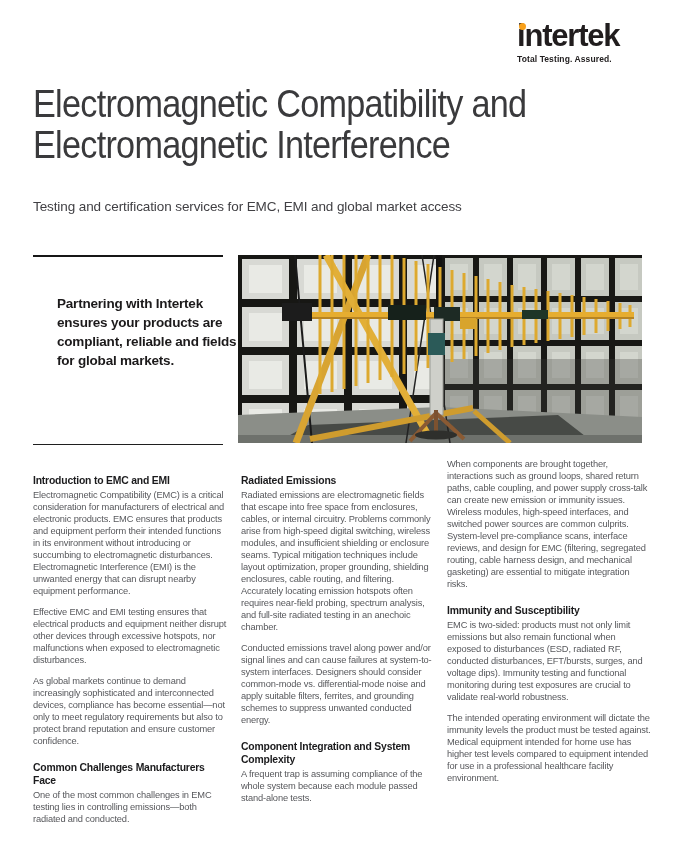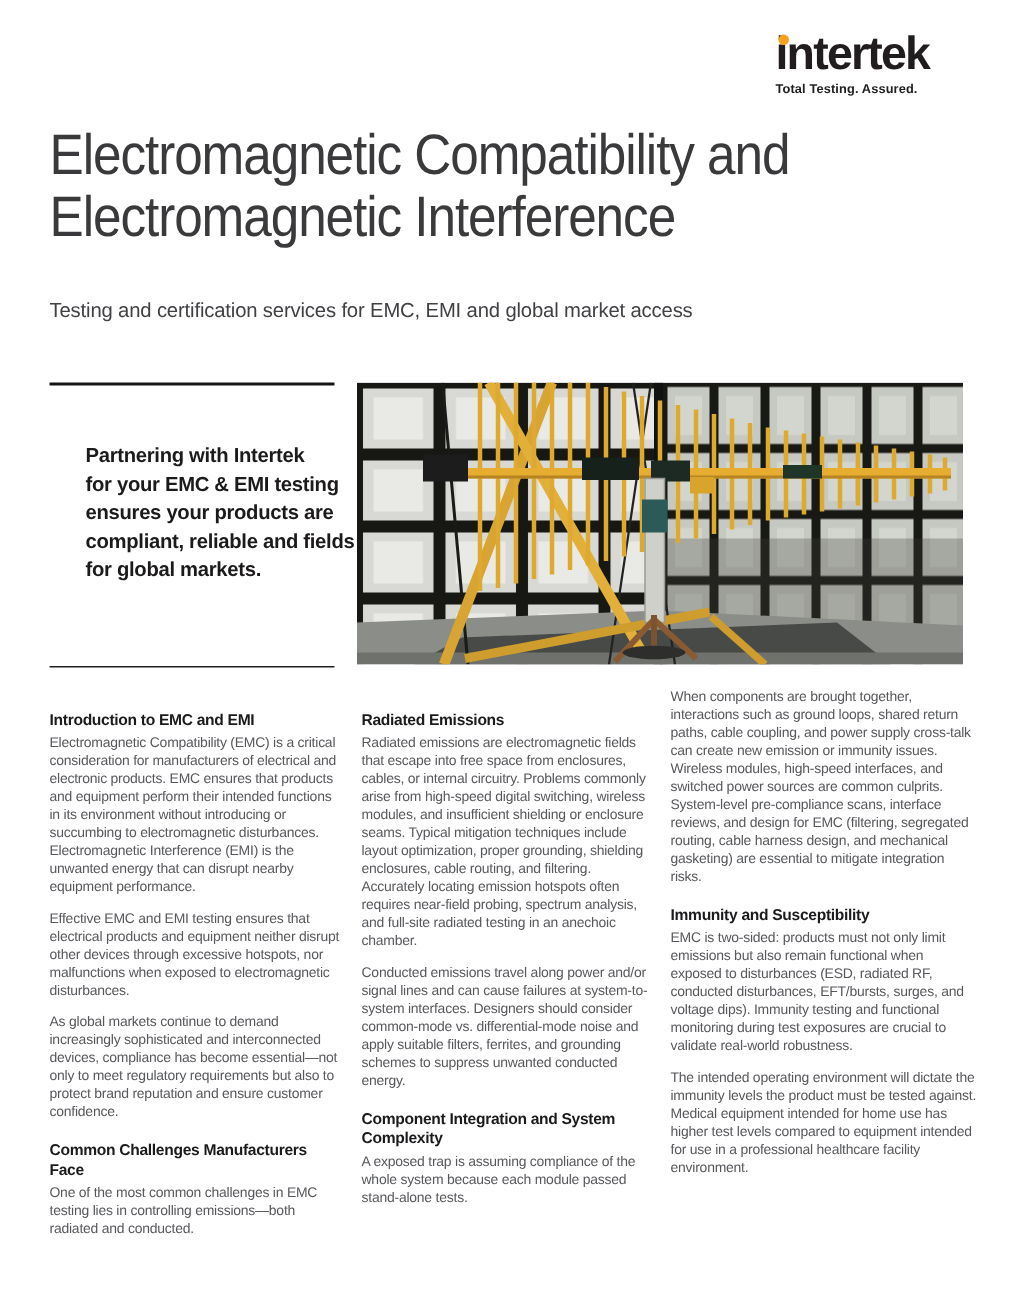--- a/index.html
+++ b/index.html
@@ -73,21 +73,20 @@
 
   <div class="title">
     <div>Electromagnetic Compatibility and</div>
     <div>Electromagnetic Interference</div>
   </div>
   <div class="subtitle">Testing and certification services for EMC, EMI and global market access</div>
 
   <div class="sidebar-rule"></div>
   <div class="sidebar-callout">
     <div>Partnering with Intertek</div>
-    <div>for your EMC &amp; EMI testing</div>
     <div>ensures your products are</div>
     <div>compliant, reliable and fields</div>
     <div>for global markets.</div>
   </div>
 
   <figure class="photo" aria-label="Yellow log-periodic antenna on a mast inside an anechoic EMC test chamber">
     <svg width="404" height="188" viewBox="0 0 404 188" aria-hidden="true">
       <defs>
         <pattern id="wallL" width="55" height="48" patternUnits="userSpaceOnUse">
           <rect width="55" height="48" fill="#171714"></rect>
@@ -148,21 +147,21 @@
     <p>As global markets continue to demand increasingly sophisticated and interconnected devices, compliance has become essential—not only to meet regulatory requirements but also to protect brand reputation and ensure customer confidence.</p>
     <h3>Common Challenges Manufacturers Face</h3>
     <p>One of the most common challenges in EMC testing lies in controlling emissions—both radiated and conducted.</p>
   </div>
 
   <div class="col col-2">
     <h3>Radiated Emissions</h3>
     <p>Radiated emissions are electromagnetic fields that escape into free space from enclosures, cables, or internal circuitry. Problems commonly arise from high-speed digital switching, wireless modules, and insufficient shielding or enclosure seams. Typical mitigation techniques include layout optimization, proper grounding, shielding enclosures, cable routing, and filtering. Accurately locating emission hotspots often requires near-field probing, spectrum analysis, and full-site radiated testing in an anechoic chamber.</p>
     <p>Conducted emissions travel along power and/or signal lines and can cause failures at system-to-system interfaces. Designers should consider common-mode vs. differential-mode noise and apply suitable filters, ferrites, and grounding schemes to suppress unwanted conducted energy.</p>
     <h3>Component Integration and System Complexity</h3>
-    <p>A exposed trap is assuming compliance of the whole system because each module passed stand-alone tests.</p>
+    <p>A frequent trap is assuming compliance of the whole system because each module passed stand-alone tests.</p>
   </div>
 
   <div class="col col-3">
     <p>When components are brought together, interactions such as ground loops, shared return paths, cable coupling, and power supply cross-talk can create new emission or immunity issues. Wireless modules, high-speed interfaces, and switched power sources are common culprits. System-level pre-compliance scans, interface reviews, and design for EMC (filtering, segregated routing, cable harness design, and mechanical gasketing) are essential to mitigate integration risks.</p>
     <h3>Immunity and Susceptibility</h3>
     <p>EMC is two-sided: products must not only limit emissions but also remain functional when exposed to disturbances (ESD, radiated RF, conducted disturbances, EFT/bursts, surges, and voltage dips). Immunity testing and functional monitoring during test exposures are crucial to validate real-world robustness.</p>
     <p>The intended operating environment will dictate the immunity levels the product must be tested against. Medical equipment intended for home use has higher test levels compared to equipment intended for use in a professional healthcare facility environment.</p>
   </div>
 
 </div>

